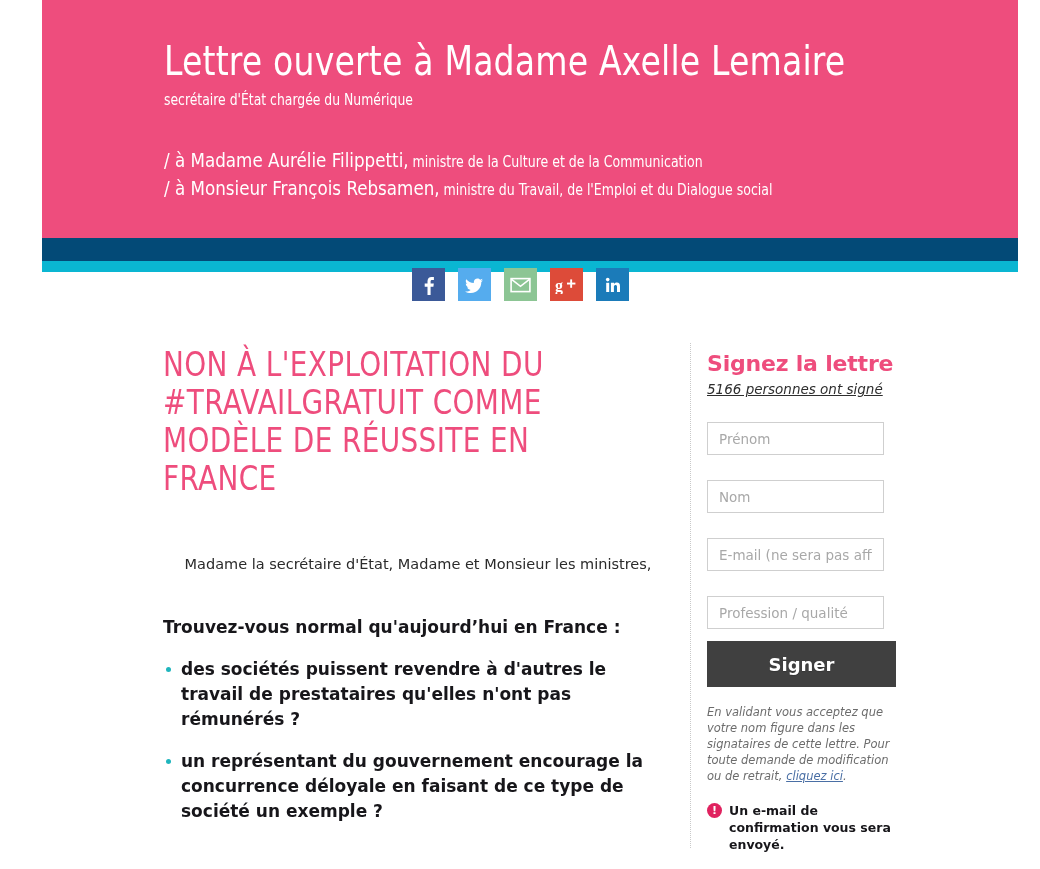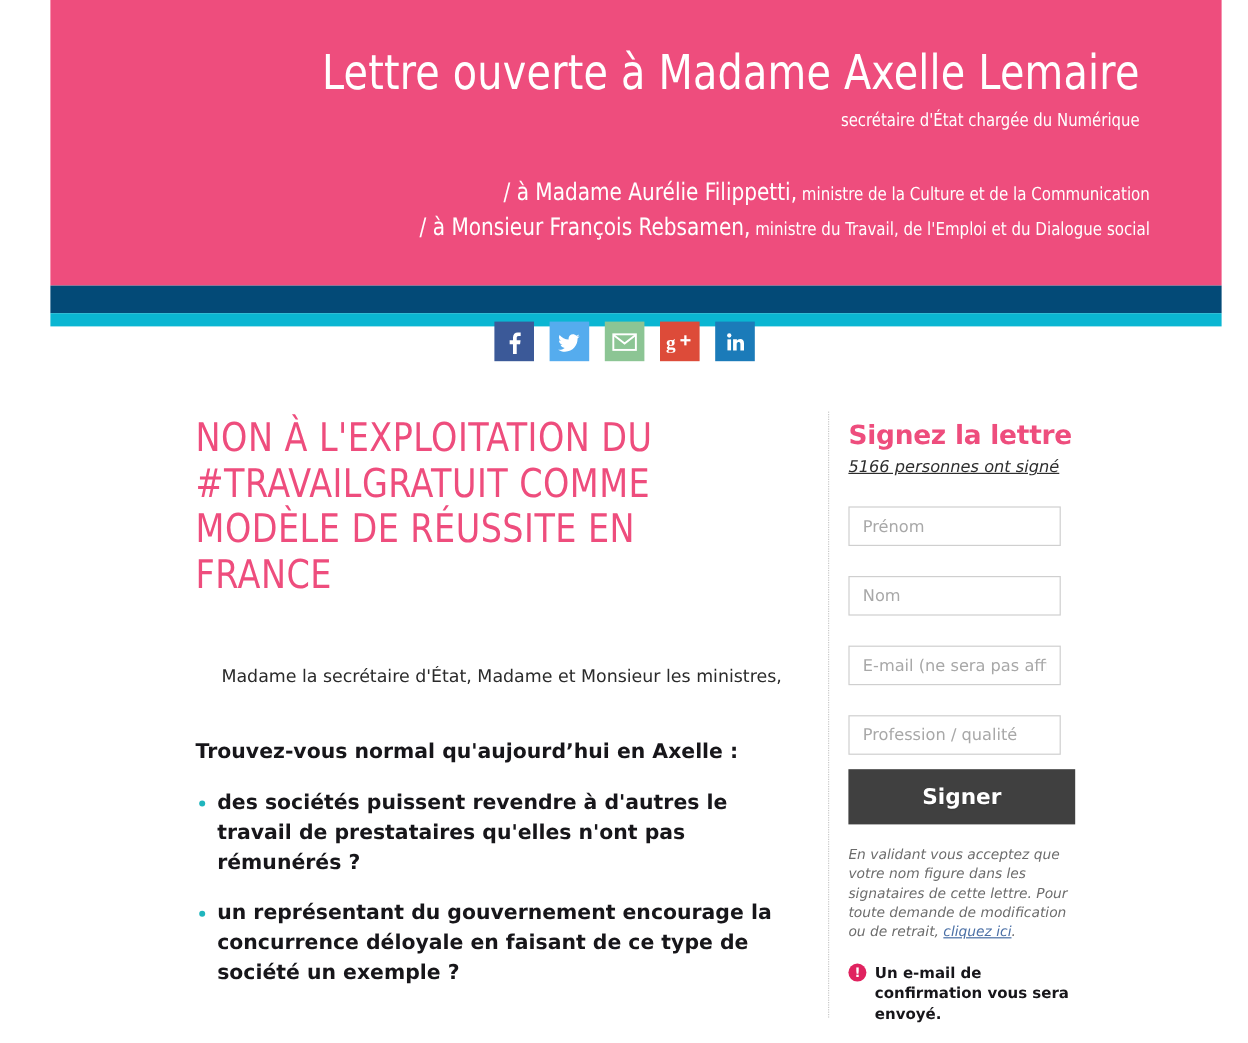--- a/index.html
+++ b/index.html
@@ -9,21 +9,21 @@
     font-family: "Liberation Sans", sans-serif;
   }
   body { width: 1040px; height: 869px; overflow: hidden; position: relative; }
 
   
   .banner {
     position: absolute;
     left: 42px; top: 0; width: 976px; height: 238px;
     background: #ee4d7d;
   }
-  .banner-inner { padding: 38px 0 0 122px; text-align: right; }
+  .banner-inner { padding: 38px 0 0 122px; }
   .banner-title {
     font-family: "DejaVu Sans Condensed", "Liberation Sans Narrow", "Liberation Sans", sans-serif;
     font-weight: 300;
     font-size: 40px;
     line-height: 46px;
     color: #ffffff;
     letter-spacing: 0.2px;
     white-space: nowrap;
     transform: scaleX(0.92);
     transform-origin: left center;
@@ -311,21 +311,21 @@
 
 <div class="content">
 
   <div class="divider"></div>
 
   <div class="col-left">
     <h1 class="letter-heading">Non à l'exploitation du #travailgratuit comme modèle de réussite en France</h1>
 
     <p class="salutation">Madame la secrétaire d'État, Madame et Monsieur les ministres,</p>
 
-    <p class="question">Trouvez-vous normal qu'aujourd’hui en Axelle :</p>
+    <p class="question">Trouvez-vous normal qu'aujourd’hui en France :</p>
 
     <ul class="points">
       <li>des sociétés puissent revendre à d'autres le travail de prestataires qu'elles n'ont pas rémunérés ?</li>
       <li>un représentant du gouvernement encourage la concurrence déloyale en faisant de ce type de société un exemple ?</li>
     </ul>
   </div>
 
   <div class="col-right">
     <div class="sign-title">Signez la lettre</div>
     <div class="sign-count">5166 personnes ont signé</div>

